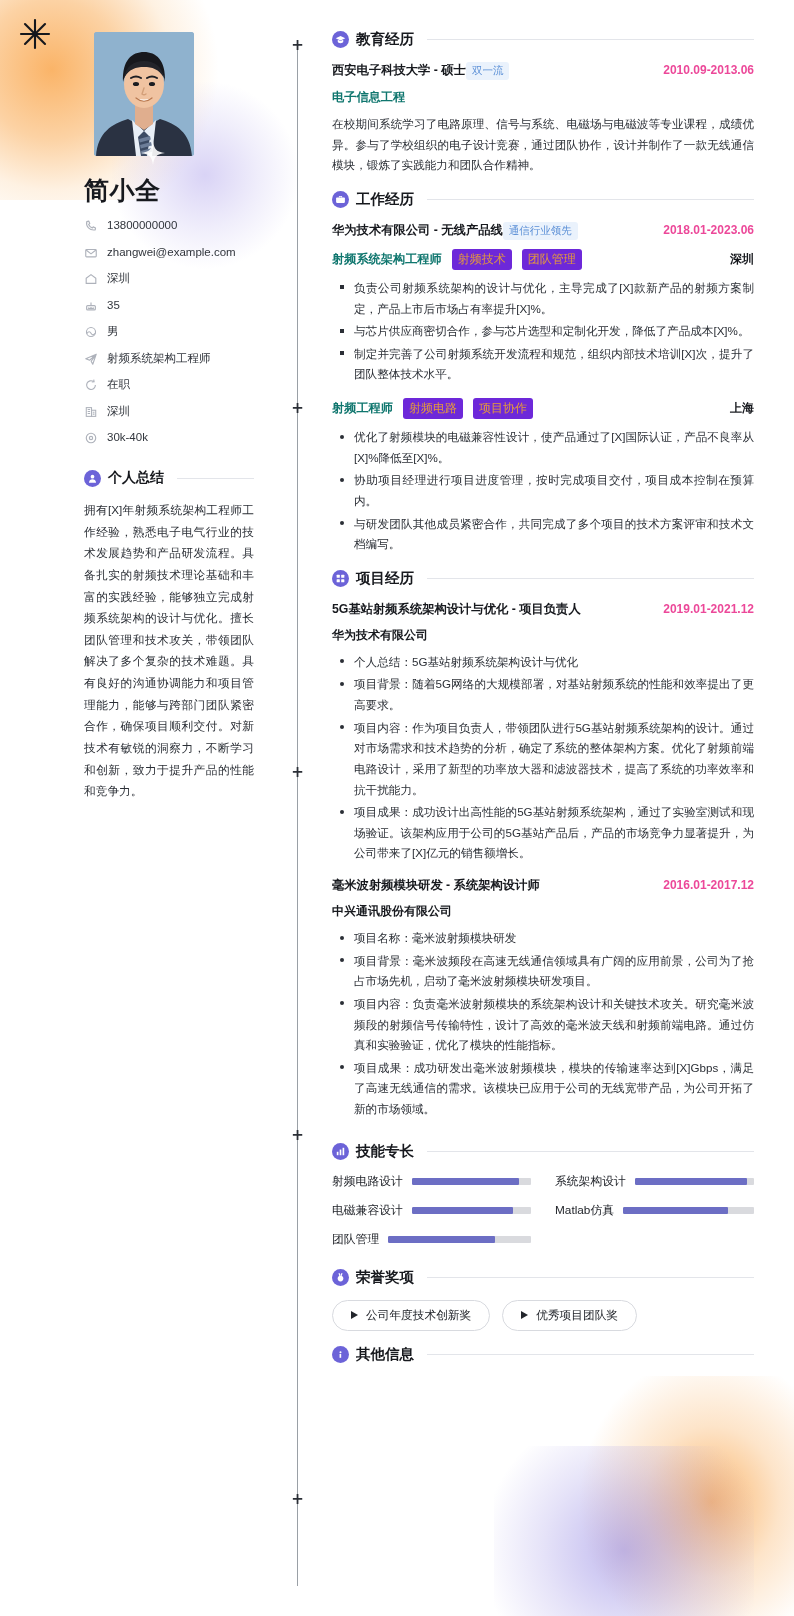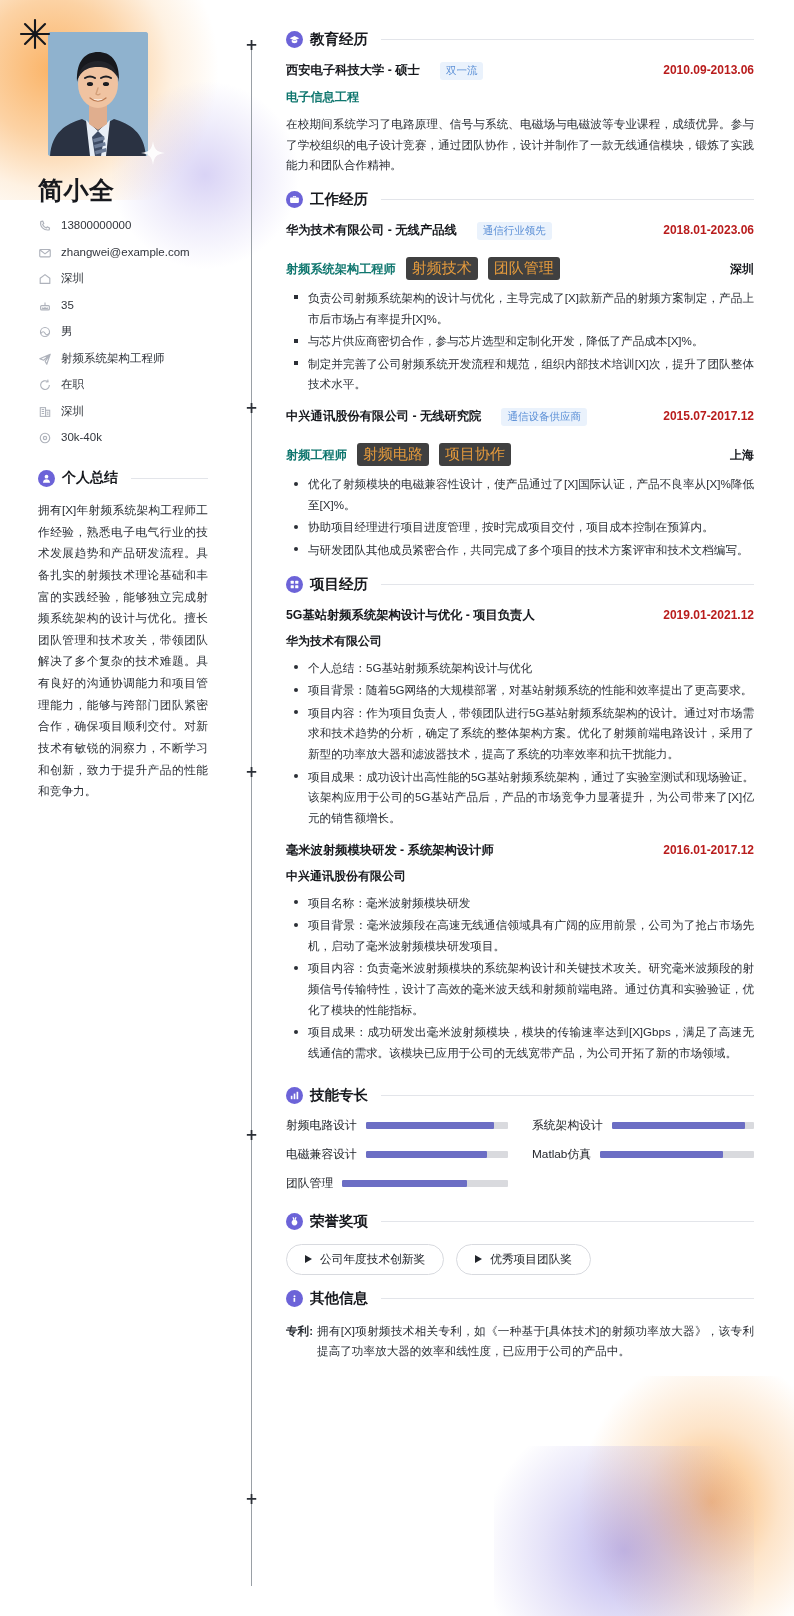--- a/index.html
+++ b/index.html
@@ -74,21 +74,21 @@
   .sparkle-photo {
     position: absolute;
     left: 140px; top: 140px;
     width: 26px; height: 26px;
     z-index: 3;
     opacity: .9;
   }
 
   
   .wrap { position: relative; z-index: 2; display: flex; width: 794px; height: 1616px; }
-  .sidebar { width: 232px; flex: 0 0 232px; padding: 0 24px 0 38px; position: relative; }
+  .sidebar { width: 232px; flex: 0 0 232px; padding: 0 24px 0 38px; position: relative; margin-left: 46px; }
   .divider-col {
     width: 40px; flex: 0 0 40px; position: relative;
   }
   .main { flex: 1 1 auto; padding: 30px 40px 0 14px; }
 
   
   .vline {
     position: absolute;
     left: 19px; top: 46px; bottom: 30px;
     width: 1px;
@@ -161,48 +161,47 @@
     text-align: justify;
   }
 
   
   .sec { margin-bottom: 14px; }
   .sec-head { display: flex; align-items: center; gap: 7px; margin-bottom: 13px; }
   .sec-title { font-size: 14.5px; font-weight: 700; color: #17191e; white-space: nowrap; }
 
   .entry { margin-bottom: 13px; }
   .entry-top {
-    display: flex; align-items: baseline; gap: 20px;
+    display: flex; align-items: baseline; gap: 0;
     margin-bottom: 9px;
   }
   .org { font-size: 12.3px; font-weight: 700; color: #17191e; white-space: nowrap; }
   .tag-blue {
     font-size: 10.5px;
     color: #5b8fd6;
     background: #eaf2fc;
     padding: 2px 6px;
     border-radius: 3px;
     white-space: nowrap;
   }
   .spacer { flex: 1 1 auto; }
-  .date { font-size: 12px; font-weight: 700; color: #b91c1c; white-space: nowrap; }
+  .date { font-size: 12px; font-weight: 700; color: #ec4899; white-space: nowrap; }
 
   .entry-sub {
     display: flex; align-items: baseline; gap: 10px;
     margin-bottom: 8px;
   }
   .role { font-size: 12.2px; font-weight: 700; color: #0f766e; white-space: nowrap; }
   .tag-orange {
-    font-size: 15px;
+    font-size: 12px;
     color: #e49a3c;
-    background: #404040;
+    background: #6d28d9;
     padding: 2px 6px;
     border-radius: 3px;
     white-space: nowrap;
-    margin-top: 8px;
   }
   .city { font-size: 12px; font-weight: 700; color: #17191e; white-space: nowrap; }
 
   .desc {
     font-size: 11.6px;
     line-height: 1.78;
     color: #2b2f36;
     text-align: justify;
   }
 
@@ -509,26 +508,20 @@
             <span class="city">深圳</span>
           </div>
           <ul class="bullets">
             <li>负责公司射频系统架构的设计与优化，主导完成了[X]款新产品的射频方案制定，产品上市后市场占有率提升[X]%。</li>
             <li>与芯片供应商密切合作，参与芯片选型和定制化开发，降低了产品成本[X]%。</li>
             <li>制定并完善了公司射频系统开发流程和规范，组织内部技术培训[X]次，提升了团队整体技术水平。</li>
           </ul>
         </div>
 
         <div class="entry">
-          <div class="entry-top">
-            <span class="org">中兴通讯股份有限公司 - 无线研究院</span>
-            <span class="tag-blue">通信设备供应商</span>
-            <span class="spacer"></span>
-            <span class="date">2015.07-2017.12</span>
-          </div>
           <div class="entry-sub">
             <span class="role">射频工程师</span>
             <span class="tag-orange">射频电路</span>
             <span class="tag-orange">项目协作</span>
             <span class="spacer"></span>
             <span class="city">上海</span>
           </div>
           <ul class="bullets round">
             <li>优化了射频模块的电磁兼容性设计，使产品通过了[X]国际认证，产品不良率从[X]%降低至[X]%。</li>
             <li>协助项目经理进行项目进度管理，按时完成项目交付，项目成本控制在预算内。</li>
@@ -658,21 +651,17 @@
         <div class="sec-head">
           <span class="badge">
             <svg viewBox="0 0 16 16" fill="currentColor">
                 <circle cx="8" cy="4.6" r="1.5"></circle>
                 <path d="M6.6 7.2 H9 V12.8 H6.6 Z"></path>
               </svg>
           </span>
           <span class="sec-title">其他信息</span>
           <span class="hline"></span>
         </div>
-        <div class="other-row">
-          <span class="other-key">专利:</span>
-          <span class="other-val">拥有[X]项射频技术相关专利，如《一种基于[具体技术]的射频功率放大器》，该专利提高了功率放大器的效率和线性度，已应用于公司的产品中。</span>
-        </div>
       </section>
 
     </main>
   </div>
 </div>
 
 </body></html>

